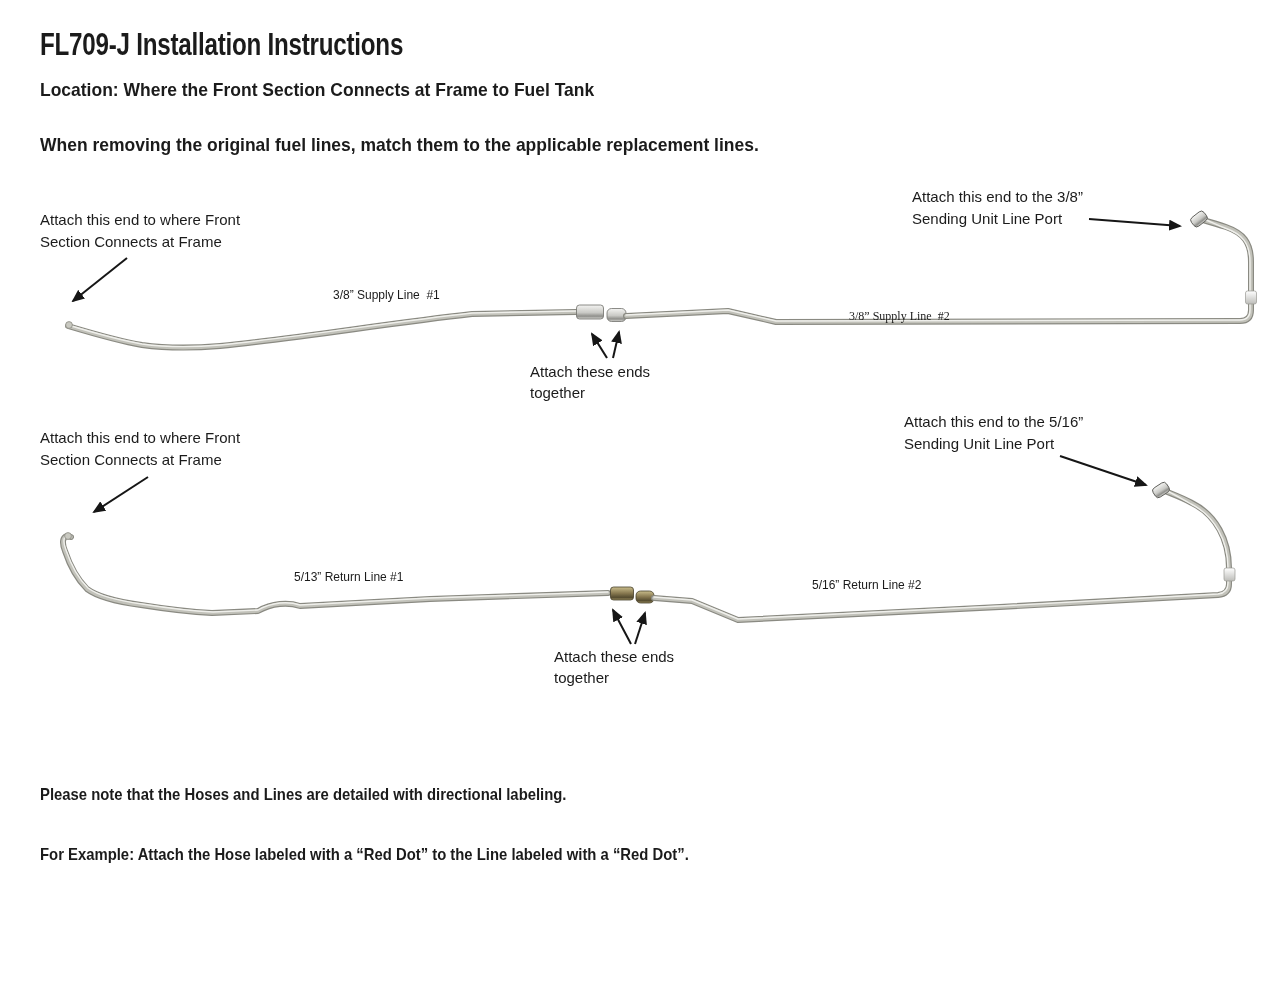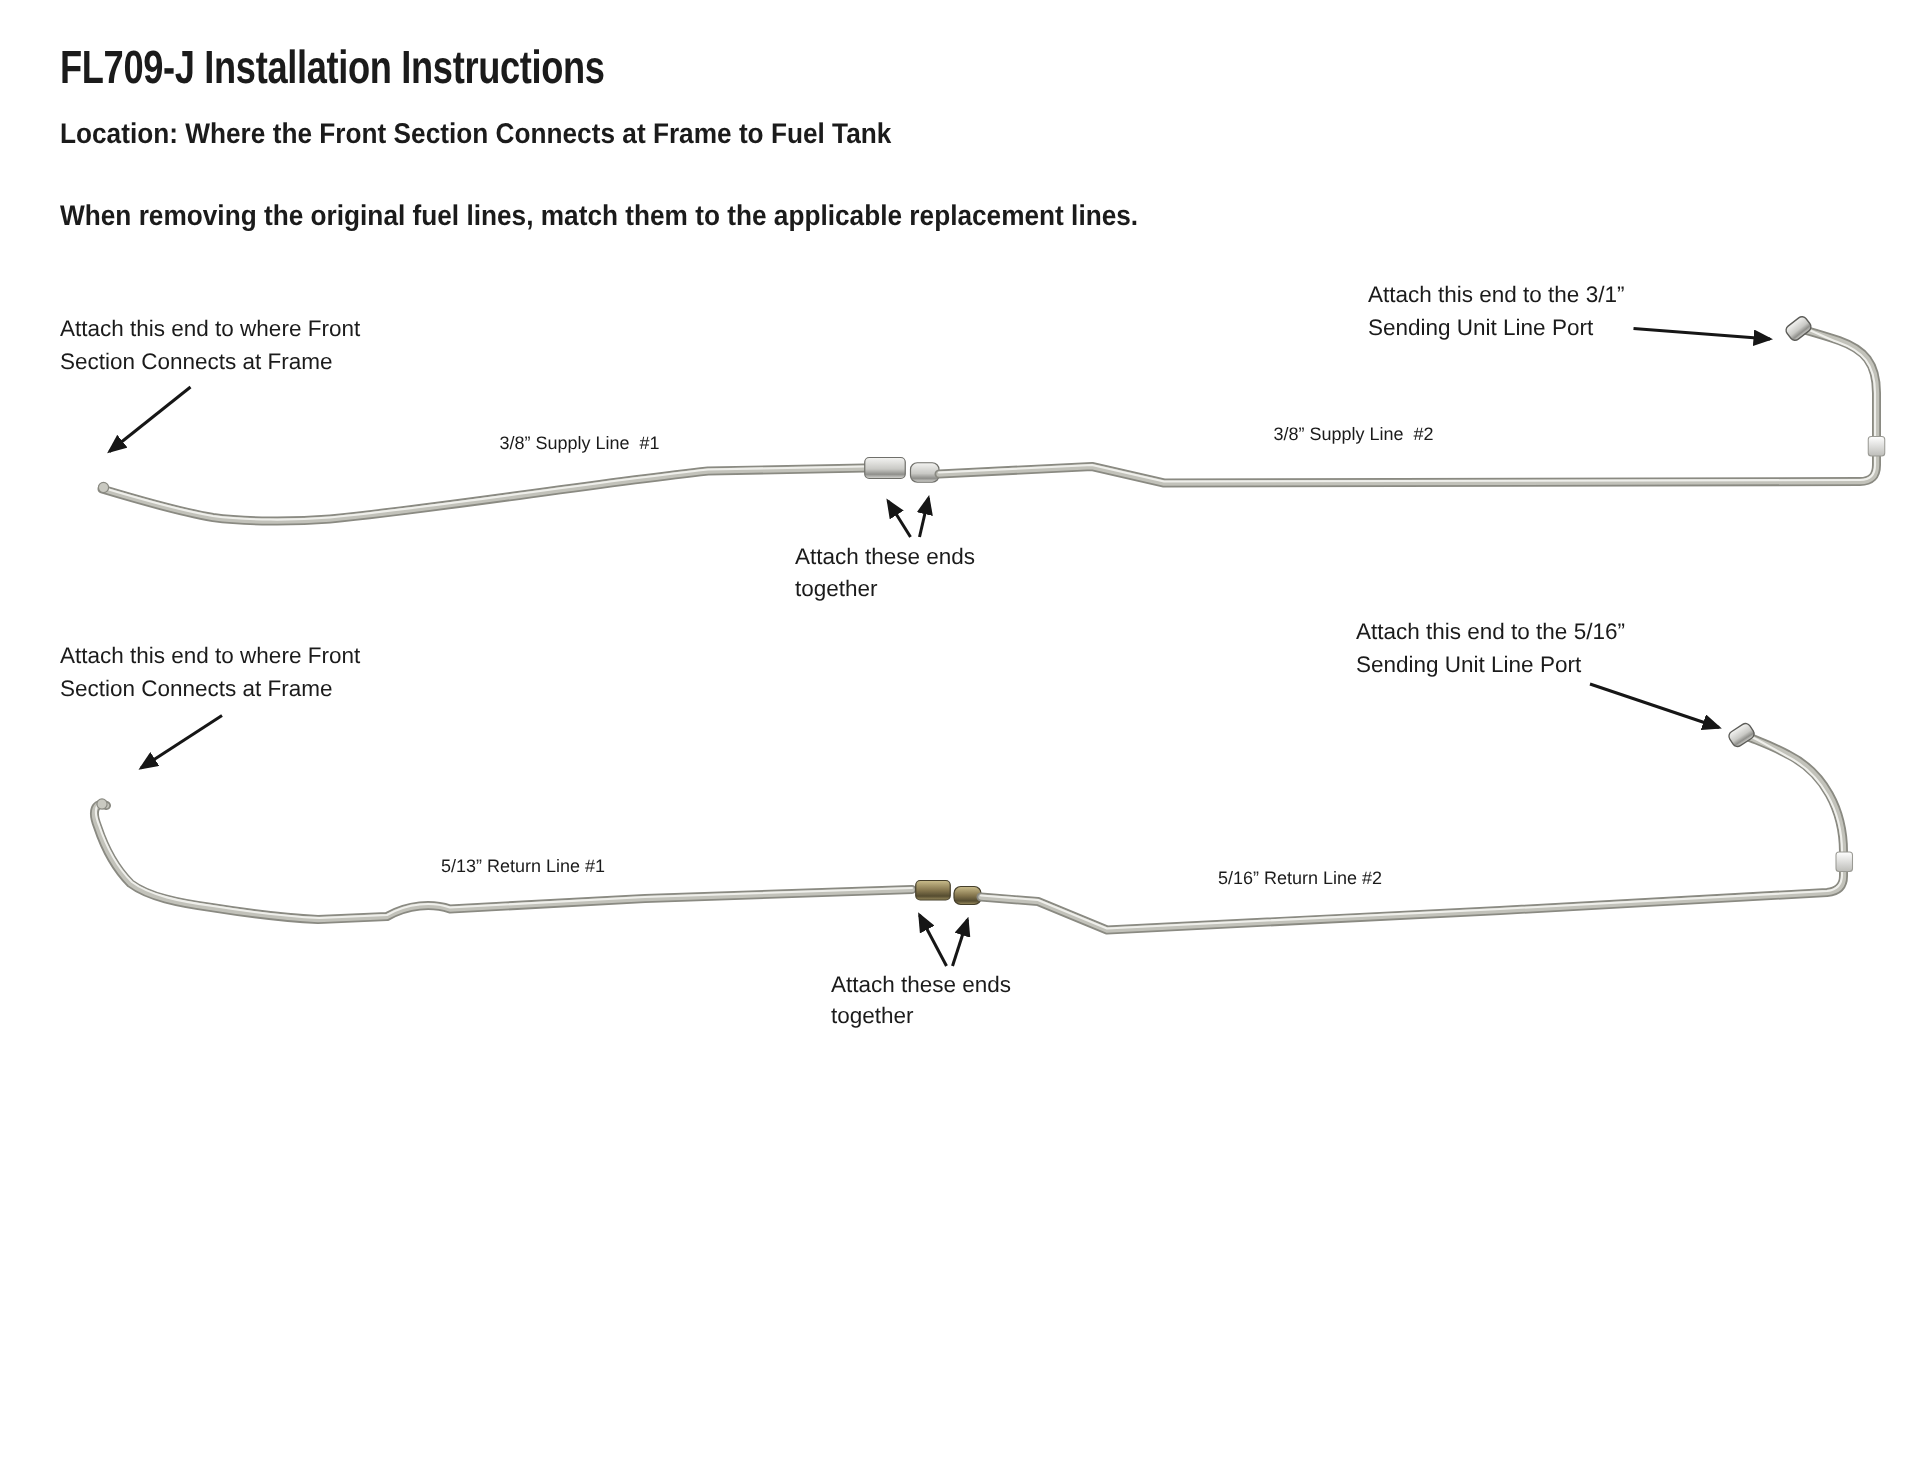--- a/index.html
+++ b/index.html
@@ -117,35 +117,39 @@
 
   <div class="abs h2" style="left:40px;top:79px;">Location: Where the Front Section Connects at Frame to Fuel Tank</div>
 
   <div class="abs h2" style="left:40px;top:134px;">When removing the original fuel lines, match them to the applicable replacement lines.</div>
 
   <div class="abs note" style="left:40px;top:209px;">Attach this end to where Front
 Section Connects at Frame</div>
 
   <div class="abs lbl" style="left:333px;top:288px;">3/8” Supply Line  #1</div>
 
-  <div class="abs lbl" style="left:849px;top:282px;">3/8” Supply Line  #2</div>
+  <div class="abs lbl" style="left:849px;top:309px;font-family:Liberation Serif, serif;">3/8” Supply Line  #2</div>
 
   <div class="abs join" style="left:530px;top:361px;">Attach these ends
 together</div>
 
-  <div class="abs note" style="left:912px;top:186px;">Attach this end to the 3/1”
+  <div class="abs note" style="left:912px;top:186px;">Attach this end to the 3/8”
 Sending Unit Line Port</div>
 
   <div class="abs note" style="left:40px;top:427px;">Attach this end to where Front
 Section Connects at Frame</div>
 
   <div class="abs lbl" style="left:294px;top:570px;">5/13” Return Line #1</div>
 
   <div class="abs lbl" style="left:812px;top:578px;">5/16” Return Line #2</div>
 
   <div class="abs join" style="left:554px;top:646px;">Attach these ends
 together</div>
 
   <div class="abs note" style="left:904px;top:411px;">Attach this end to the 5/16”
 Sending Unit Line Port</div>
 
+  <div class="abs" style="left:40px;top:746px;">
+    <div class="footer-line">Please note that the Hoses and Lines are detailed with directional labeling.</div>
+    <div class="footer-line">For Example: Attach the Hose labeled with a “Red Dot” to the Line labeled with a “Red Dot”.</div>
+  </div>
 
 </div>
 
 </body></html>

